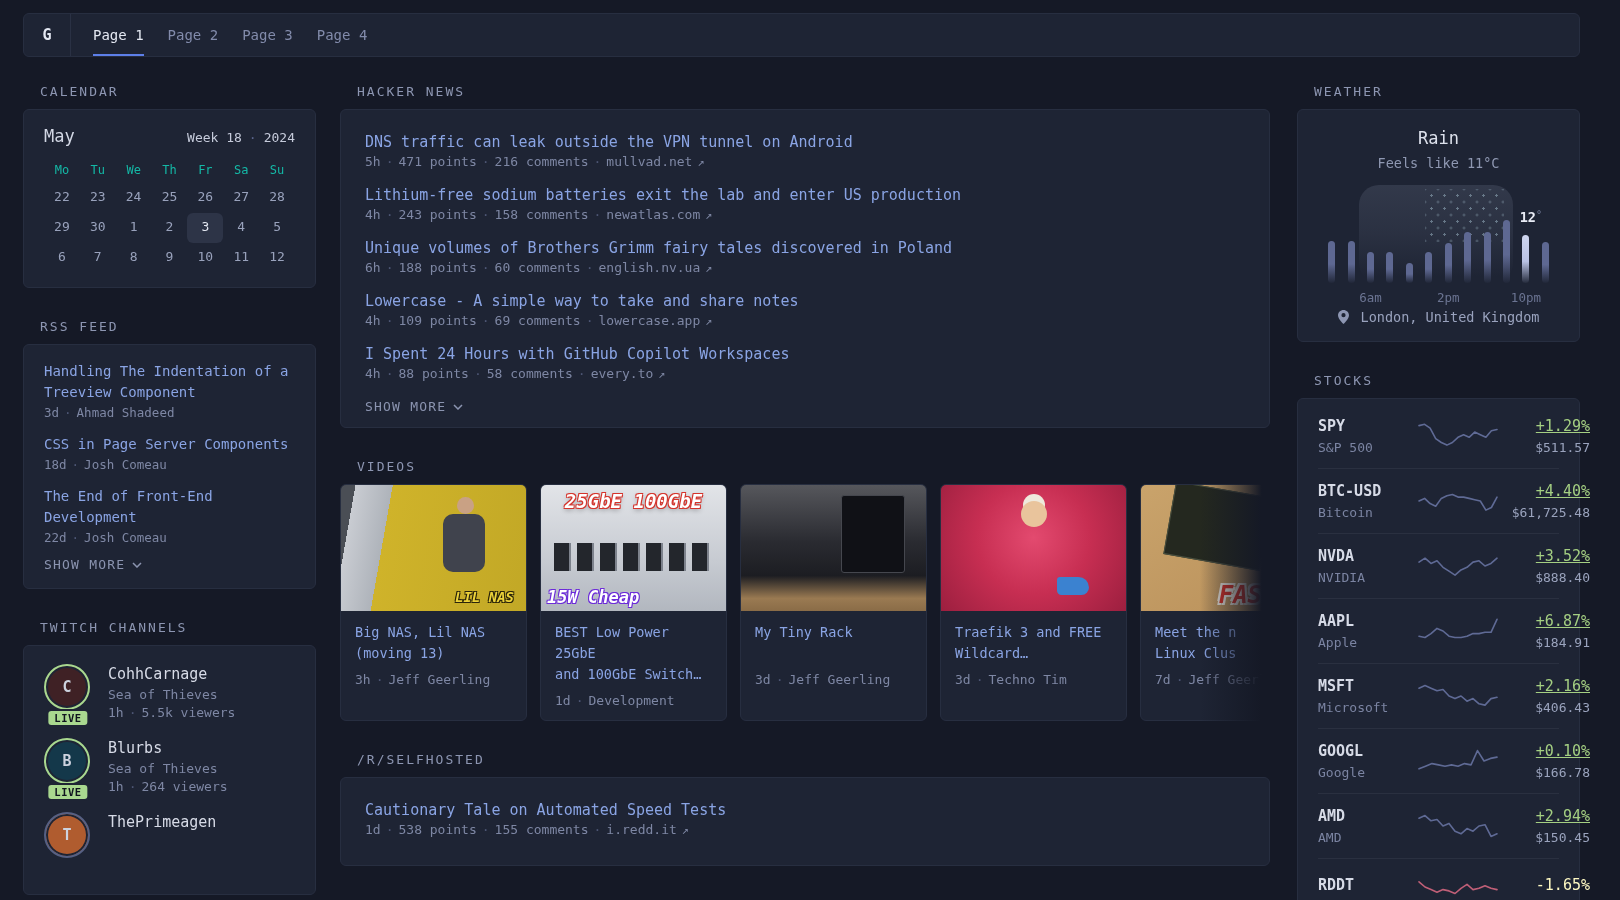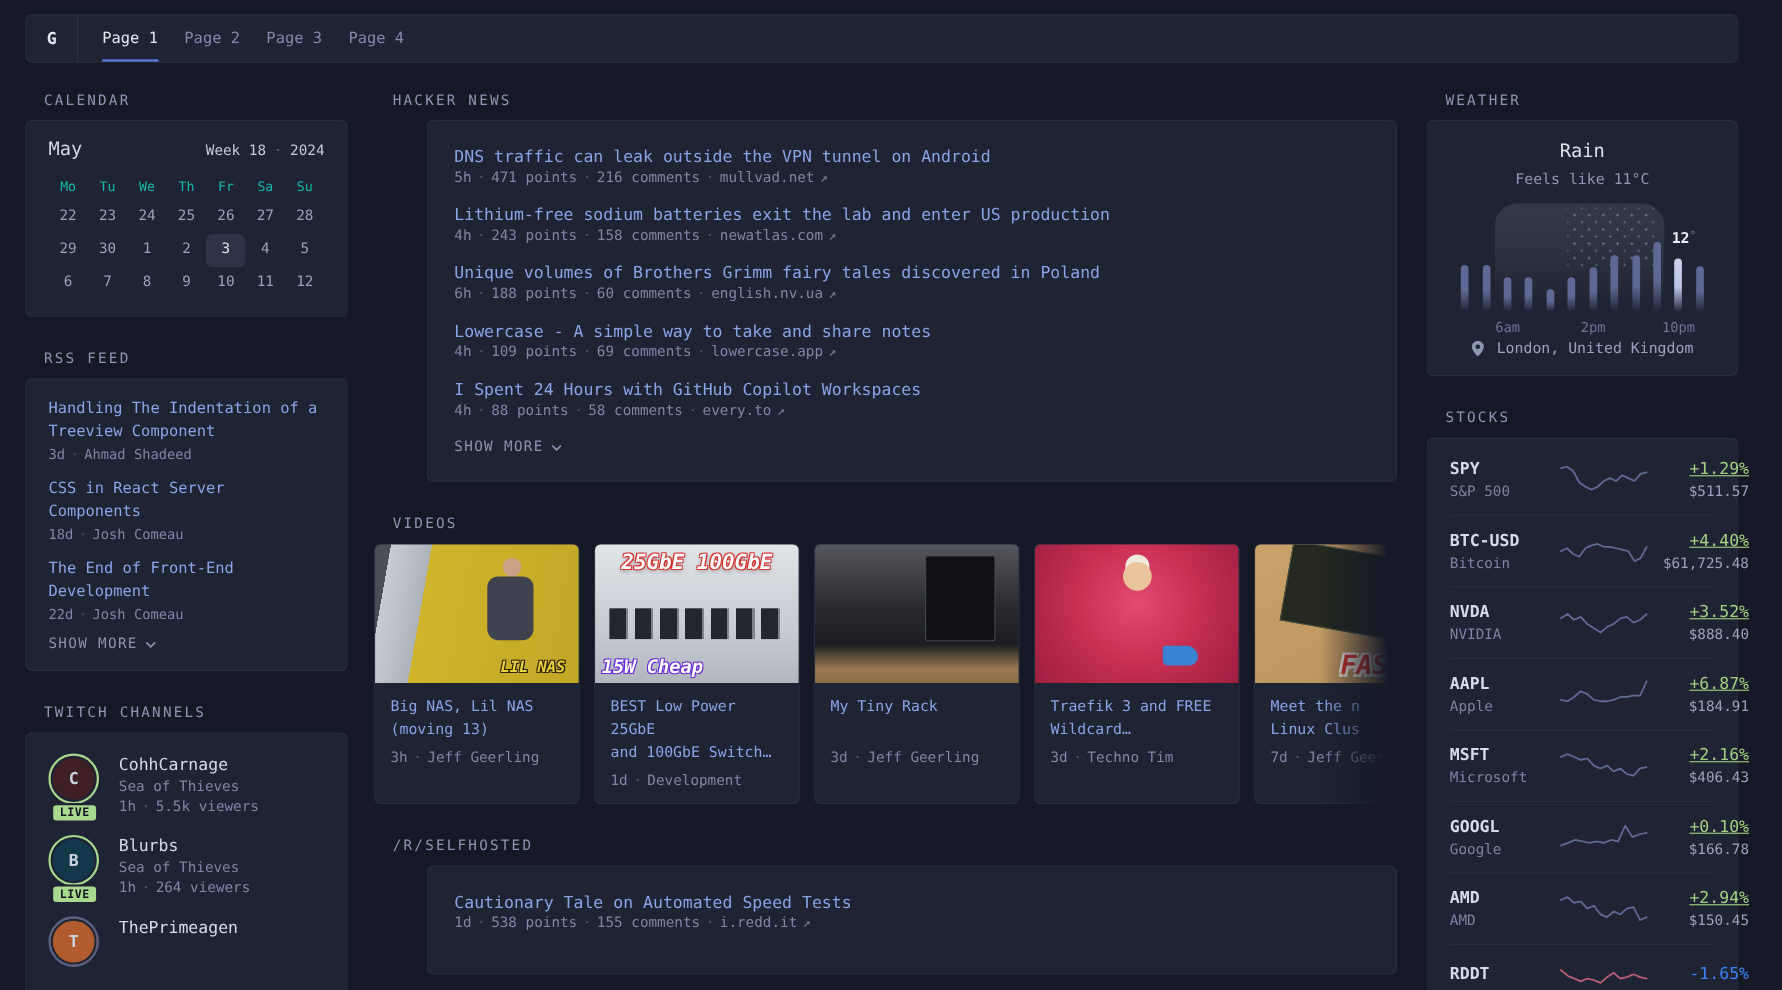--- a/index.html
+++ b/index.html
@@ -69,21 +69,21 @@
             box-shadow:inset 0 0 0 2px #1e2434; display:flex; align-items:center; justify-content:center;
             color:#cdd3df; font-size:15px; font-weight:bold; }
   .live { position:absolute; left:50%; transform:translateX(-50%); bottom:-7px;
           background:#a9d88f; color:#10141f; font-size:10.5px; font-weight:bold;
           padding:1px 6px; border-radius:5px; border:2px solid #1e2434; letter-spacing:0.5px; }
   .tname { display:block; color:#d7dbe7; font-size:15px; text-decoration:none; cursor:pointer; margin-top:1px; }
   .tcat { color:#7e87a4; font-size:13px; margin-top:4px; }
   .tch .meta { margin-top:3px; }
 
   
-  .list-card { padding:21px 24px 23px;margin-left:48px; }
+  .list-card { padding:21px 24px 13px; }
   .story { margin-bottom:15px; }
   .story-title { display:block; color:#8aa4e4; font-size:15px; line-height:22px; text-decoration:none; cursor:pointer; }
   .story .meta { margin-top:1px; }
   .list-card .show-more { margin-top:18px; }
 
   
   .vrow { position:relative; display:flex; gap:13px; overflow:hidden; }
   .vrow::after { content:""; position:absolute; top:0; right:0; width:70px; height:100%;
                  background:linear-gradient(90deg, rgba(21,25,38,0) 0%, #151926 88%); pointer-events:none; }
   .vcard { flex:0 0 187px; background:#1e2434; border:1px solid #272e40; border-radius:6px; cursor:pointer; }
@@ -151,21 +151,21 @@
   .stocks-card { padding:5px 20px; }
   .srow { display:flex; align-items:center; padding:13px 0; }
   .srow + .srow { border-top:1px solid #2a3040; }
   .sleft { width:100px; flex:none; }
   .ssym { color:#d7dbe7; font-size:15px; font-weight:bold; }
   .sname { color:#7b84a2; font-size:13px; margin-top:5px; }
   .smid { flex:1; display:flex; justify-content:center; }
   .sright { width:92px; flex:none; text-align:right; }
   .schg { font-size:15px; }
   .schg.up { color:#a4cf82;text-decoration:underline; }
-  .schg.down { color:#3b82f6; }
+  .schg.down { color:#fef9c3; }
   .sprice { color:#9aa3bd; font-size:13px; margin-top:5px; }
 </style>
 </head>
 <body>
 
 <div class="page">
 
   <nav class="nav">
     <div class="logo">G</div>
     <div class="tabs">
@@ -226,21 +226,21 @@
 
       <div class="section">
         <div class="sec-title">RSS FEED</div>
         <div class="card rss-card">
           <div>
               <div class="feed-item">
                 <a class="feed-title">Handling The Indentation of a Treeview Component</a>
                 <div class="meta"><span>3d</span><span class="sep">·</span><span>Ahmad Shadeed</span></div>
               </div>
               <div class="feed-item">
-                <a class="feed-title">CSS in React Server Components</a>
+                <a class="feed-title">CSS in Page Server Components</a>
                 <div class="meta"><span>18d</span><span class="sep">·</span><span>Josh Comeau</span></div>
               </div>
               <div class="feed-item">
                 <a class="feed-title">The End of Front-End Development</a>
                 <div class="meta"><span>22d</span><span class="sep">·</span><span>Josh Comeau</span></div>
               </div>
             </div>
           <button class="show-more">
             <span>SHOW MORE</span>
             <svg width="10" height="6" viewBox="0 0 10 6">

